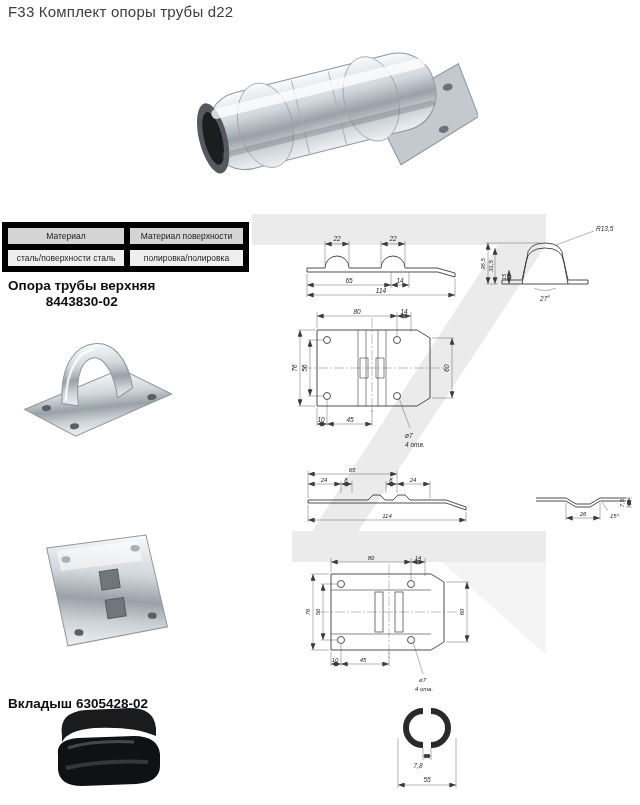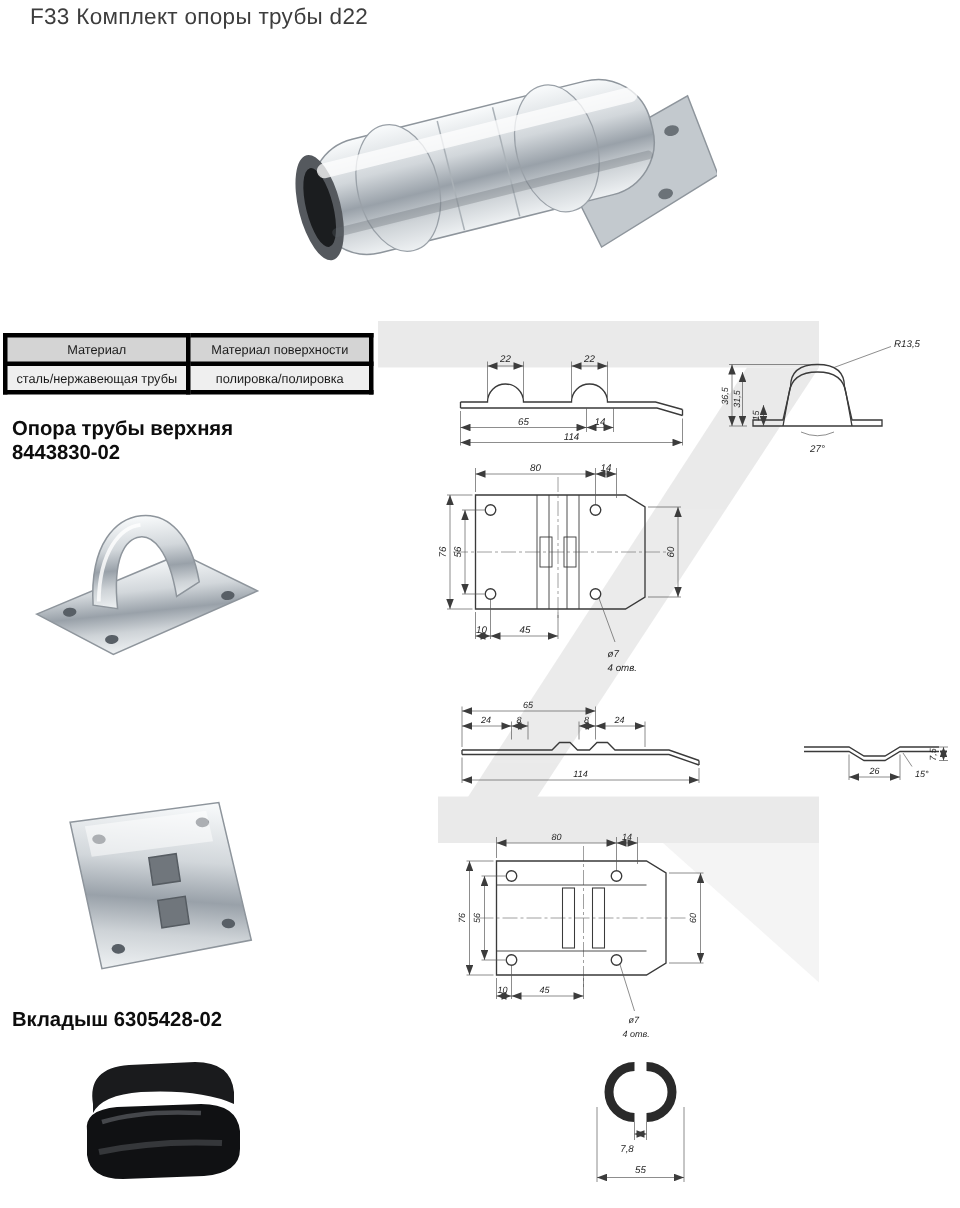--- a/index.html
+++ b/index.html
@@ -4,23 +4,23 @@
 <style>
   * { margin:0; padding:0; box-sizing:border-box; }
   html,body { width:640px; height:805px; }
   body {
     position:relative; overflow:hidden; background:#ffffff;
     font-family:"Liberation Sans", sans-serif; color:#222;
   }
   .abs { position:absolute; z-index:1; }
   .wm  { position:absolute; left:0; top:0; z-index:0; }
   .title { font-size:15px; font-weight:400; color:#3d3d3d; letter-spacing:.2px; }
-  .sec-title { font-size:13.5px; font-weight:700; color:#0d0d0d; line-height:1.18; }
+  .sec-title { font-size:13.5px; font-weight:700; color:#0d0d0d; line-height:1.18;text-align:center; }
   .spec-table { border-collapse:collapse; font-size:8.5px; color:#1a1a1a; table-layout:fixed; }
-  .spec-table td { border:3px solid #000000; text-align:center; padding:3px 2px; }
+  .spec-table td { border:6px solid #000000; text-align:center; padding:3px 2px; }
   .spec-table .hdr td { background:#d4d4d4; }
   .spec-table .val td { background:#efefef; }
   svg text { font-family:"Liberation Sans", sans-serif; }
   .dim    { font-size:6.5px; font-style:italic; fill:#1f1f1f; }
   .dim-sm { font-size:6px;   font-style:italic; fill:#1f1f1f; }
   .outline  { stroke:#3a3a3a; stroke-width:.9; fill:none; }
   .thinline { stroke:#555;    stroke-width:.45; fill:none; }
   .cline    { stroke:#808080; stroke-width:.5;  fill:none; stroke-dasharray:10 2 2 2; }
 </style>
 </head>
@@ -43,21 +43,21 @@
 
 <svg class="wm" width="640" height="805">
   <g fill="#dadada" opacity="0.55">
     <polygon points="252,214 546,214 546,245 252,245"></polygon>
     <polygon points="498,245 546,245 338,562 292,562"></polygon>
     <polygon points="292,531 546,531 546,562 292,562"></polygon>
     <polygon points="442,562 546,562 546,655" opacity="0.55"></polygon>
   </g>
 </svg>
 
-<h1 class="abs title" style="left:8px; top:3px;margin-left:12px;">F33 Комплект опоры трубы d22</h1>
+<h1 class="abs title" style="left:8px; top:3px;">F33 Комплект опоры трубы d22</h1>
 
 <svg class="abs" style="left:168px; top:6px;" width="310" height="212">
   <g transform="rotate(-14 155 106)">
     <polygon points="205,118 298,92 305,148 218,176" fill="#c3c9ce" stroke="#8e959c" stroke-width="1"></polygon>
     <ellipse cx="282" cy="112" rx="5" ry="3.5" fill="#6b7278"></ellipse>
     <ellipse cx="268" cy="152" rx="5" ry="3.5" fill="#6b7278"></ellipse>
     <rect x="38" y="66" width="232" height="78" rx="36" fill="url(#metal)" stroke="#8e959c"></rect>
     <ellipse cx="96" cy="105" rx="27" ry="43" fill="url(#metal)" stroke="#9aa1a8" stroke-width=".8"></ellipse>
     <ellipse cx="205" cy="105" rx="27" ry="43" fill="url(#metal)" stroke="#9aa1a8" stroke-width=".8"></ellipse>
     <line x1="132" y1="68" x2="132" y2="143" stroke="#aab1b7" stroke-width="1"></line>
@@ -69,21 +69,21 @@
   </g>
 </svg>
 
 <table class="abs spec-table" style="left:2px; top:222px; width:247px;">
   <tbody>
       <tr class="hdr">
     <td style="width:122px">Материал</td>
     <td>Материал поверхности</td>
   </tr>
   <tr class="val">
-    <td>сталь/нержавеющая трубы</td>
+    <td>сталь/поверхности сталь</td>
     <td>полировка/полировка</td>
   </tr>
 </tbody>
   </table>
 
 <svg class="abs" style="left:295px; top:222px;" width="180" height="80">
   <g class="outline">
     <path d="M12,46 L30,46 A12 12 0 0 1 54,46 L86,46 A12 12 0 0 1 110,46 L142,46 L160,51"></path>
     <path d="M12,50 L143,50 L160,55"></path>
     <path d="M12,46 L12,50 M160,51 L160,55"></path>
@@ -306,21 +306,21 @@
   <text class="dim-sm" x="135" y="8" text-anchor="middle">14</text>
   <text class="dim-sm" transform="rotate(-90 27 60)" x="27" y="60" text-anchor="middle">76</text>
   <text class="dim-sm" transform="rotate(-90 37 60)" x="37" y="60" text-anchor="middle">56</text>
   <text class="dim-sm" transform="rotate(-90 181 60)" x="181" y="60" text-anchor="middle">60</text>
   <text class="dim-sm" x="52" y="110" text-anchor="middle">10</text>
   <text class="dim-sm" x="80" y="110" text-anchor="middle">45</text>
   <text class="dim-sm" x="136" y="130">ø7</text>
   <text class="dim-sm" x="132" y="139">4 отв.</text>
 </svg>
 
-<div class="abs sec-title" style="left:8px; top:672px;">
+<div class="abs sec-title" style="left:8px; top:696px;">
   <span>Вкладыш</span>
   <span>6305428-02</span>
 </div>
 
 <svg class="abs" style="left:34px; top:696px;" width="145" height="100">
   <path d="M28,40 Q24,16 52,14 L96,12 Q120,12 122,32 L122,40 Q100,30 60,32 Q34,34 28,46 Z" fill="#1a1b1d"></path>
   <path d="M24,58 Q22,44 44,42 L100,40 Q124,40 126,58 L126,70 Q126,86 102,88 L48,90 Q26,90 24,74 Z" fill="#101113"></path>
   <path d="M34,52 Q60,44 100,46" stroke="#45474b" stroke-width="3" fill="none"></path>
   <path d="M32,72 Q70,64 114,66" stroke="#35373a" stroke-width="4" fill="none"></path>
 </svg>

